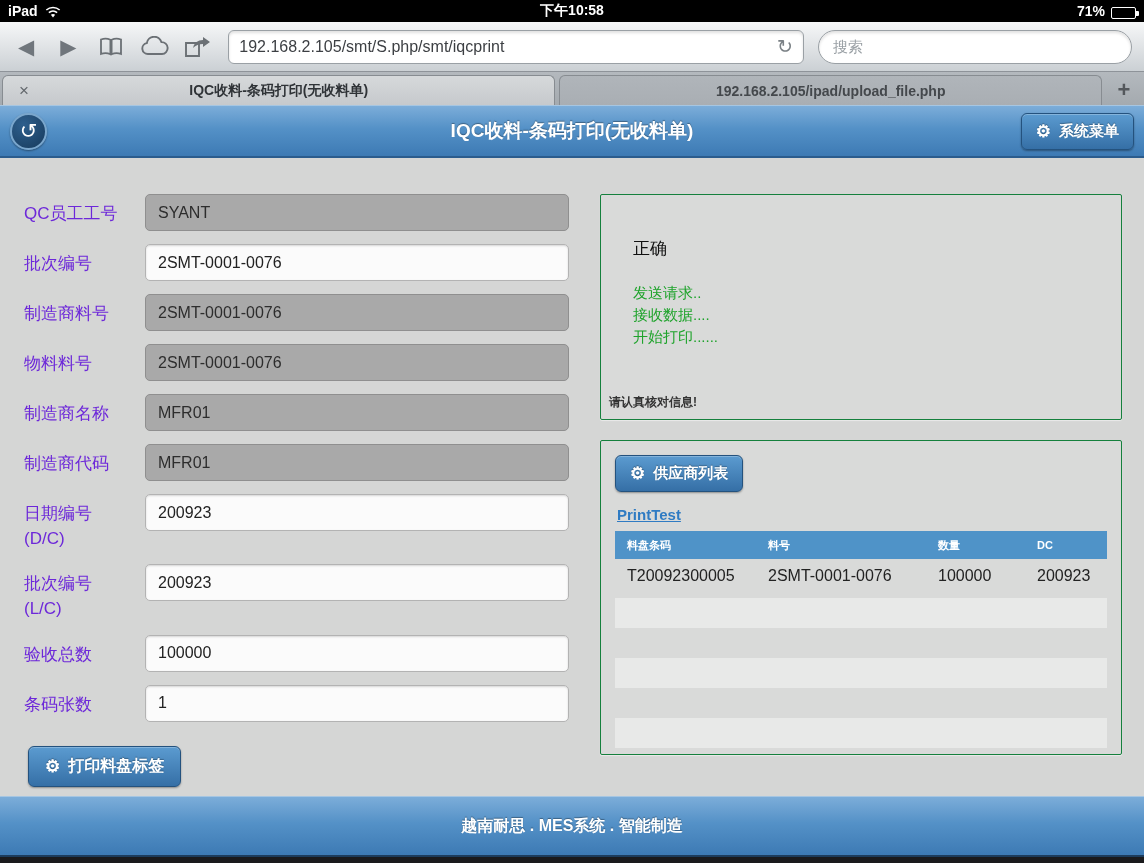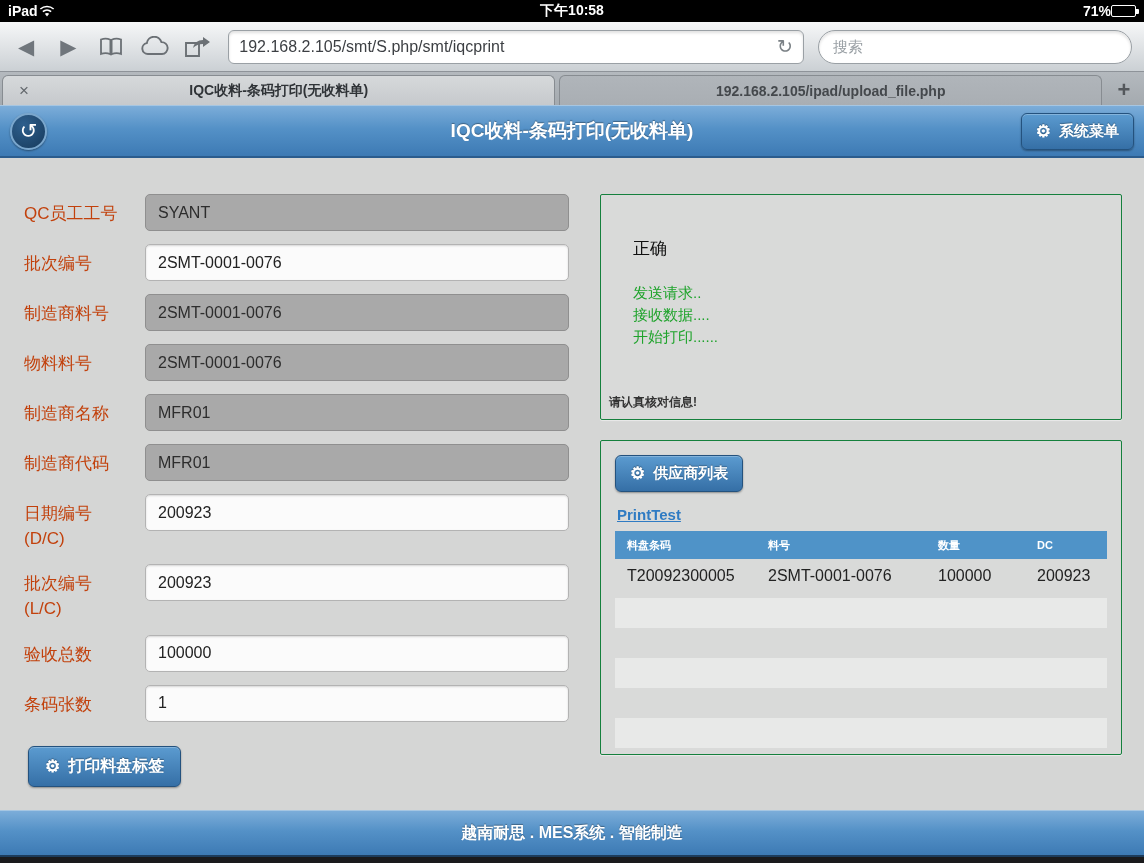--- a/index.html
+++ b/index.html
@@ -8,21 +8,21 @@
     font-family:"Liberation Sans","DejaVu Sans",sans-serif;
     background:#000; overflow:hidden; position:relative;
   }
 
   
   .status-bar {
     height:22px; background:#000; color:#fff;
     display:flex; align-items:center; justify-content:space-between;
     padding:0 8px; font-size:14px; font-weight:bold;
   }
-  .status-left, .status-right { display:flex; align-items:center; width:120px; }
+  .status-left, .status-right { display:flex; align-items:flex-end; gap:6px; width:120px; }
   .status-right { justify-content:flex-end; }
   .wifi-svg { width:18px; height:13px; }
   .battery { width:25px; height:12px; border:1px solid #fff; border-radius:2px; position:relative; padding:1px; }
   .battery-fill { height:100%; width:70%; background:#fff; }
   .battery-nub { position:absolute; right:-4px; top:3px; width:3px; height:5px; background:#fff; border-radius:0 1px 1px 0; }
 
   
   .chrome {
     height:50px; background:linear-gradient(#f6f7f8,#cbd0d4);
     border-bottom:1px solid #8e9399;
@@ -82,38 +82,38 @@
     background:linear-gradient(#5b9bd0,#356fa6); border:1px solid #24527e; border-radius:6px;
     color:#fff; font-size:15px; font-weight:bold; cursor:pointer;
     display:flex; align-items:center; gap:8px; padding:8px 14px;
     box-shadow:0 1px 2px rgba(0,0,0,.35), inset 0 1px 0 rgba(255,255,255,.25);
     text-shadow:0 -1px 1px rgba(0,0,0,.3); z-index:2;
   }
   .menu-btn { position:absolute; right:10px; }
   .gear { font-size:17px; line-height:1; }
 
   .app-footer {
-    position:absolute; left:0; right:0; bottom:6px; height:47px;
+    position:absolute; left:0; right:0; bottom:6px; height:61px;
     background:linear-gradient(#7cadd9 0%,#5491c7 45%,#3d7ab4 100%);
     border-top:1px solid #a6c6e2; border-bottom:2px solid #1c3c5c;
     display:flex; align-items:center; justify-content:center;
     color:#fff; font-size:16px; font-weight:bold; text-shadow:0 -1px 1px rgba(0,0,0,.35);
   }
   .bottom-strip { position:absolute; left:0; right:0; bottom:0; height:6px; background:#1a1a1c; }
 
   
   .content {
     position:absolute; top:158px; left:0; right:0; bottom:53px;
     background:#d5d6d5; display:flex; overflow:hidden;
   }
   .left-col { width:592px; padding:36px 0 0 24px; }
   .right-col { width:522px; margin-left:8px; padding-top:36px; }
 
   .form-row { display:flex; align-items:flex-start; margin-bottom:13px; }
-  .form-label { width:121px; font-size:17px; color:#c2410c; padding-top:8px; line-height:1.45; }
+  .form-label { width:121px; font-size:17px; color:#6d28d9; padding-top:8px; line-height:1.45; }
   .form-input {
     width:424px; height:37px; font-size:16px; color:#222; padding:0 12px;
     border-radius:5px; outline:none; font-family:inherit;
   }
   .form-input.editable {
     background:#fbfbfb; border:1px solid #b3b3b3;
     box-shadow:inset 0 1px 2px rgba(0,0,0,.15);
   }
   .form-input.readonly {
     background:#a9a9a9; border:1px solid #8f8f8f; color:#2d2d2d;

